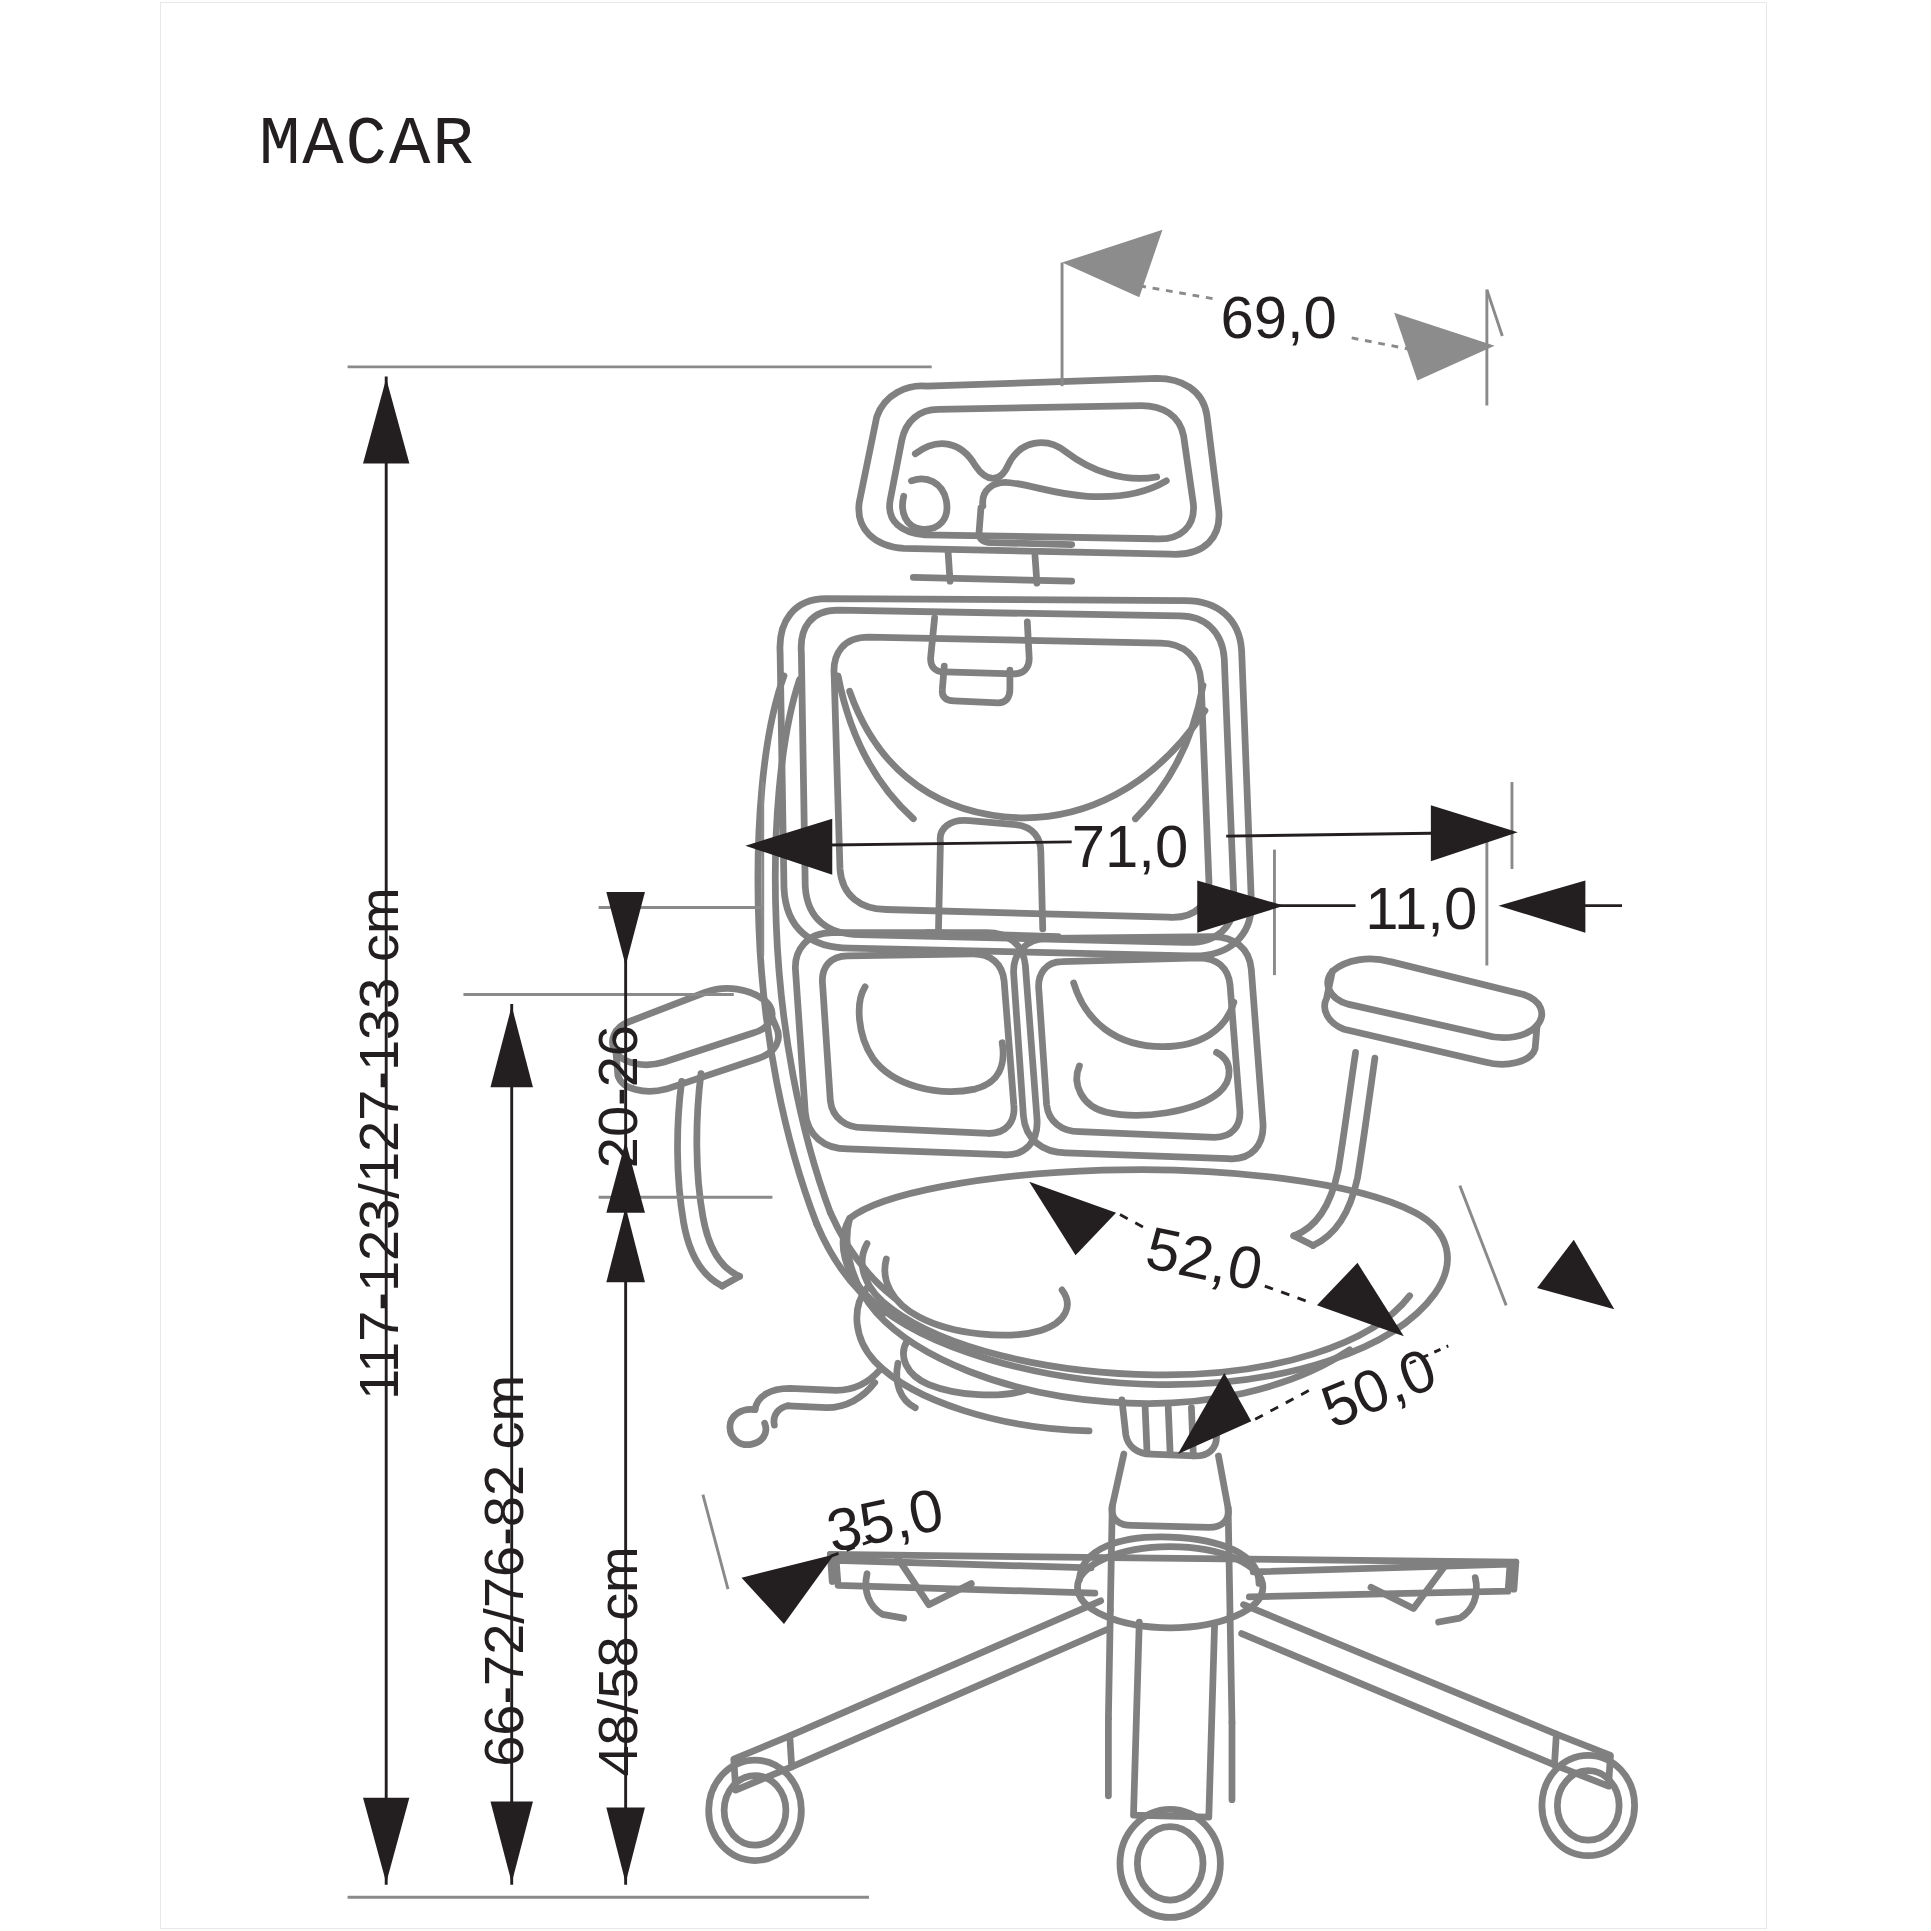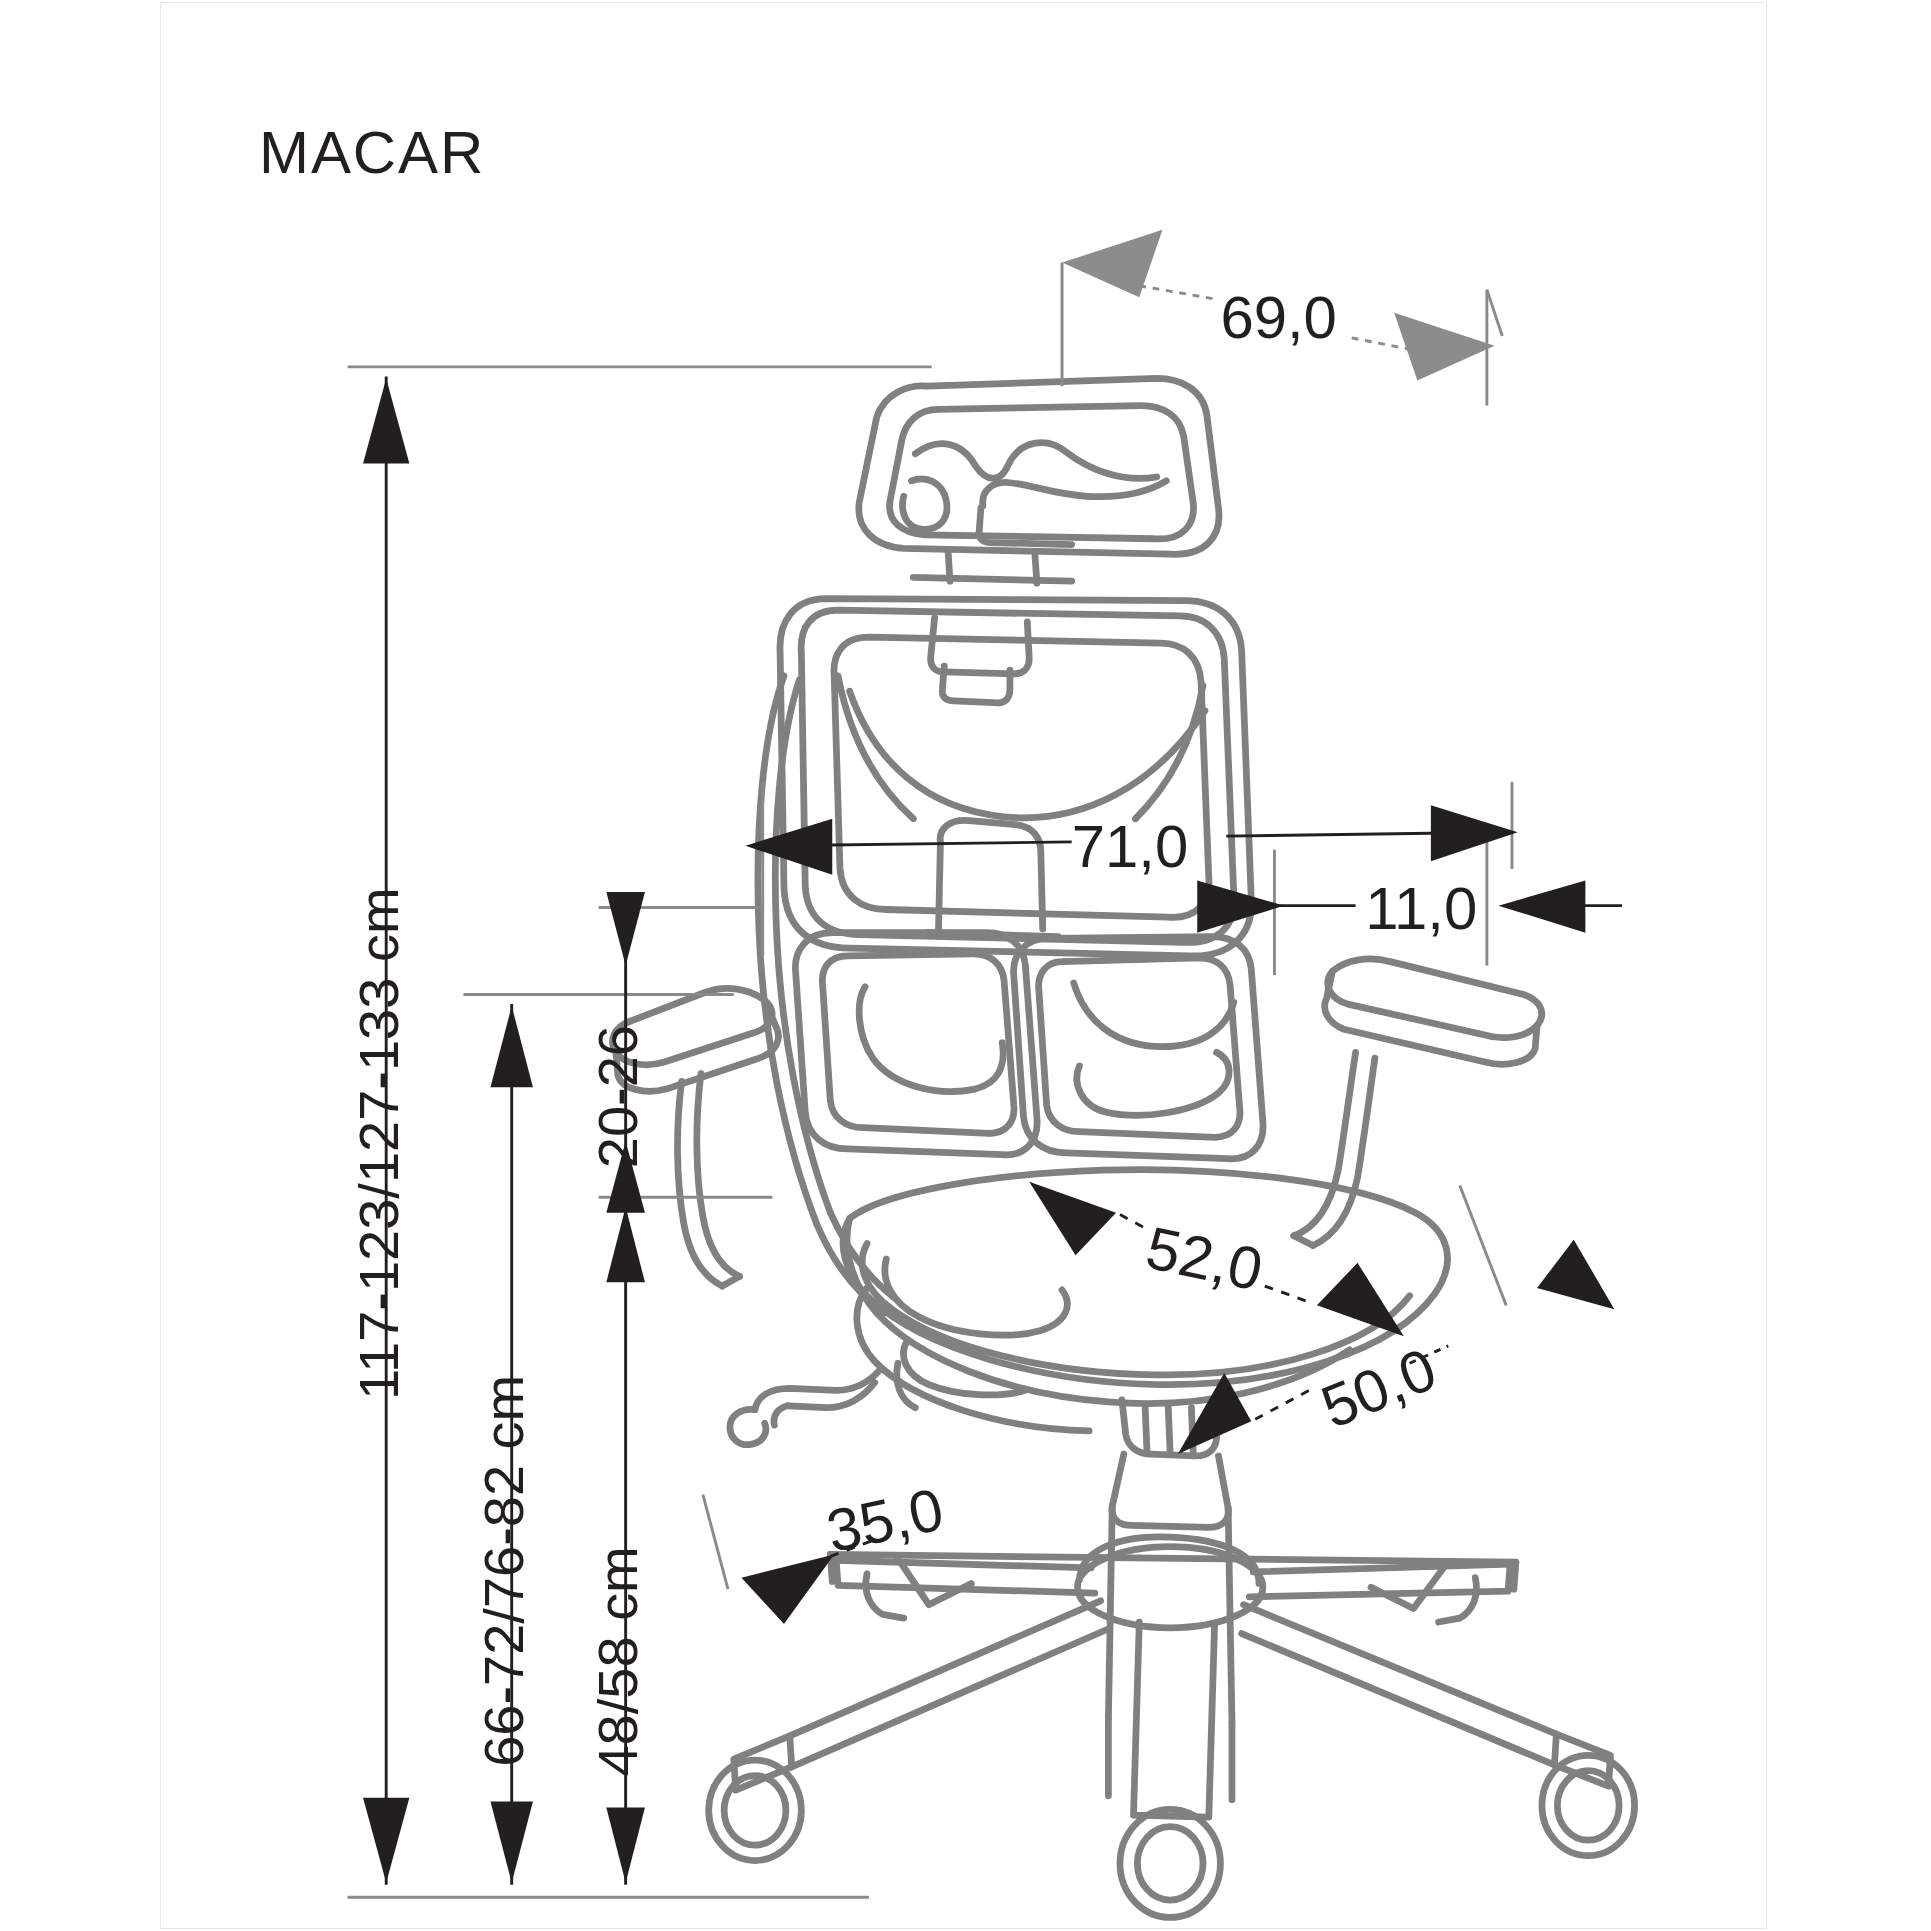--- a/index.html
+++ b/index.html
@@ -21,25 +21,25 @@
     top: 1.9px;
     width: 1607px;
     height: 1927px;
     background: #ffffff;
     border: 1px solid #e8e8e8;
     box-sizing: border-box;
   }
   #title {
     position: absolute;
     left: 259px;
-    top: 118px;
-    font-size: 60px;
+    top: 106px;
+    font-size: 69px;
     letter-spacing: 1.9px;
     color: #231f20;
-    font-family: Liberation Sans, sans-serif;
+    font-family: Liberation Mono, monospace;
     font-weight: 400;
     white-space: nowrap;
   }
   svg.layer {
     position: absolute;
     left: 0;
     top: 0;
     width: 1931px;
     height: 1931px;
   }

